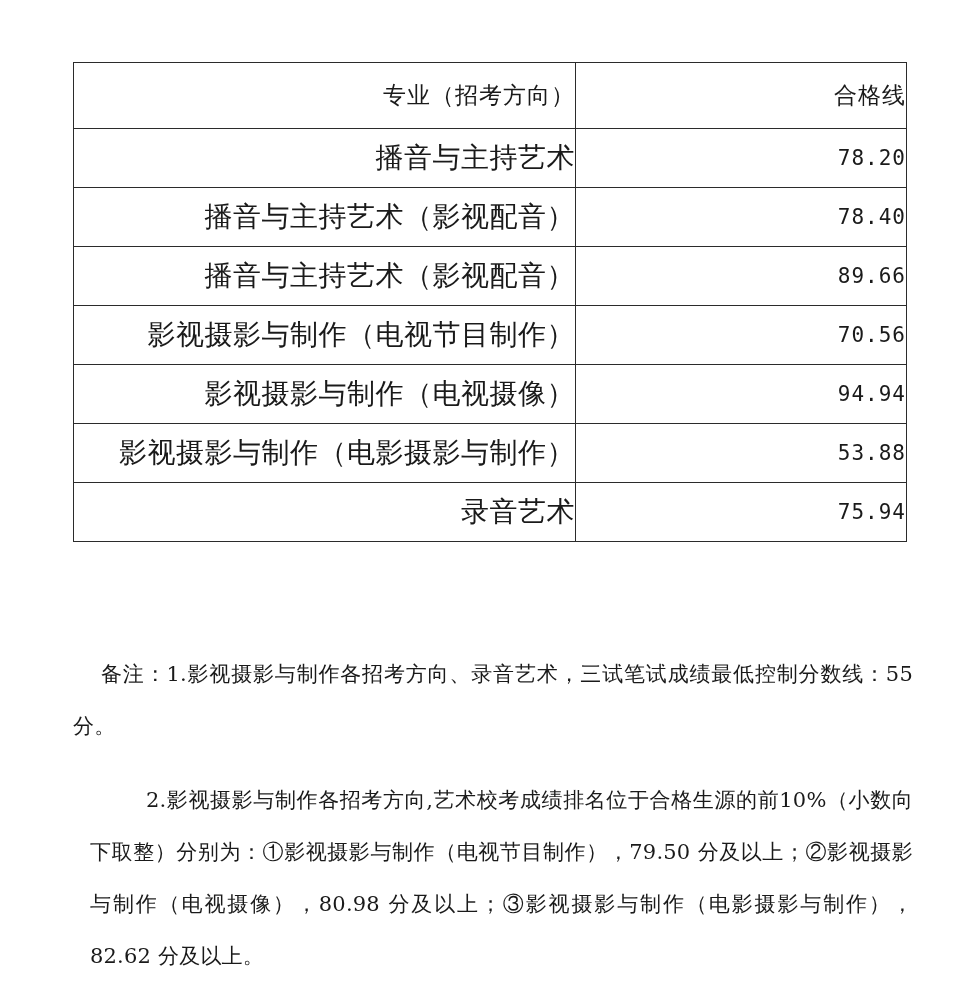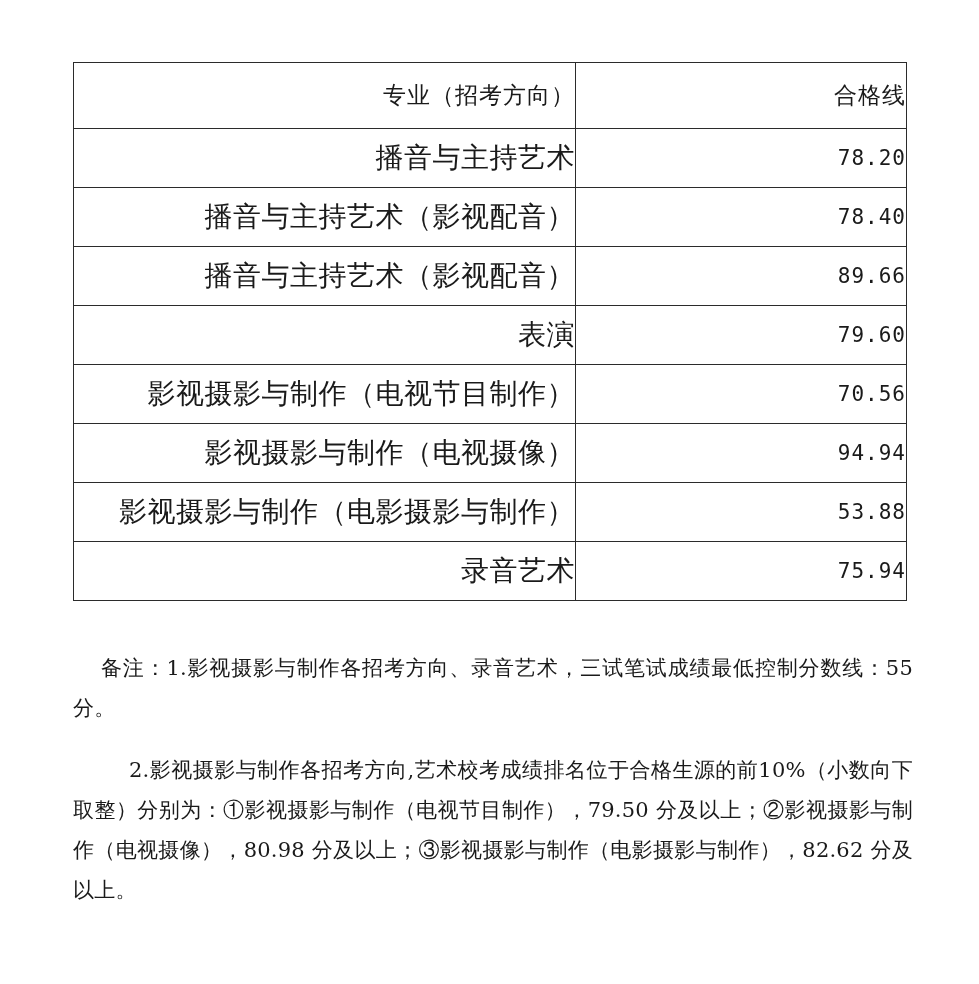--- a/index.html
+++ b/index.html
@@ -59,30 +59,30 @@
     letter-spacing: 1px;
     font-family: "DejaVu Sans Mono", "Liberation Mono", monospace;
   }
 
   .notes {
     position: absolute;
     left: 73px;
     top: 648px;
     width: 840px;
     font-size: 21px;
-    line-height: 40px;
+    line-height: 52px;
     letter-spacing: 0.2px;
   }
   .note-p {
     margin: 0;
     text-align: justify;
     text-justify: inter-character;
   }
   .note-1 { text-indent: 28px; }
-  .note-2 { text-indent: 56px; margin-top: 22px; }
+  .note-2 { text-indent: 56px; margin-top: 22px; margin-left: 17px; }
 </style>
 </head>
 <body>
 
 <div class="page">
 
   <table class="score-table">
     <colgroup>
         <col class="c1">
         <col class="c2">
@@ -100,24 +100,20 @@
       </tr>
       <tr>
         <td class="major-cell">播音与主持艺术（影视配音）</td>
         <td class="score-cell">78.40</td>
       </tr>
       <tr>
         <td class="major-cell">播音与主持艺术（影视配音）</td>
         <td class="score-cell">89.66</td>
       </tr>
       <tr>
-        <td class="major-cell">表演</td>
-        <td class="score-cell">79.60</td>
-      </tr>
-      <tr>
         <td class="major-cell">影视摄影与制作（电视节目制作）</td>
         <td class="score-cell">70.56</td>
       </tr>
       <tr>
         <td class="major-cell">影视摄影与制作（电视摄像）</td>
         <td class="score-cell">94.94</td>
       </tr>
       <tr>
         <td class="major-cell">影视摄影与制作（电影摄影与制作）</td>
         <td class="score-cell">53.88</td>

